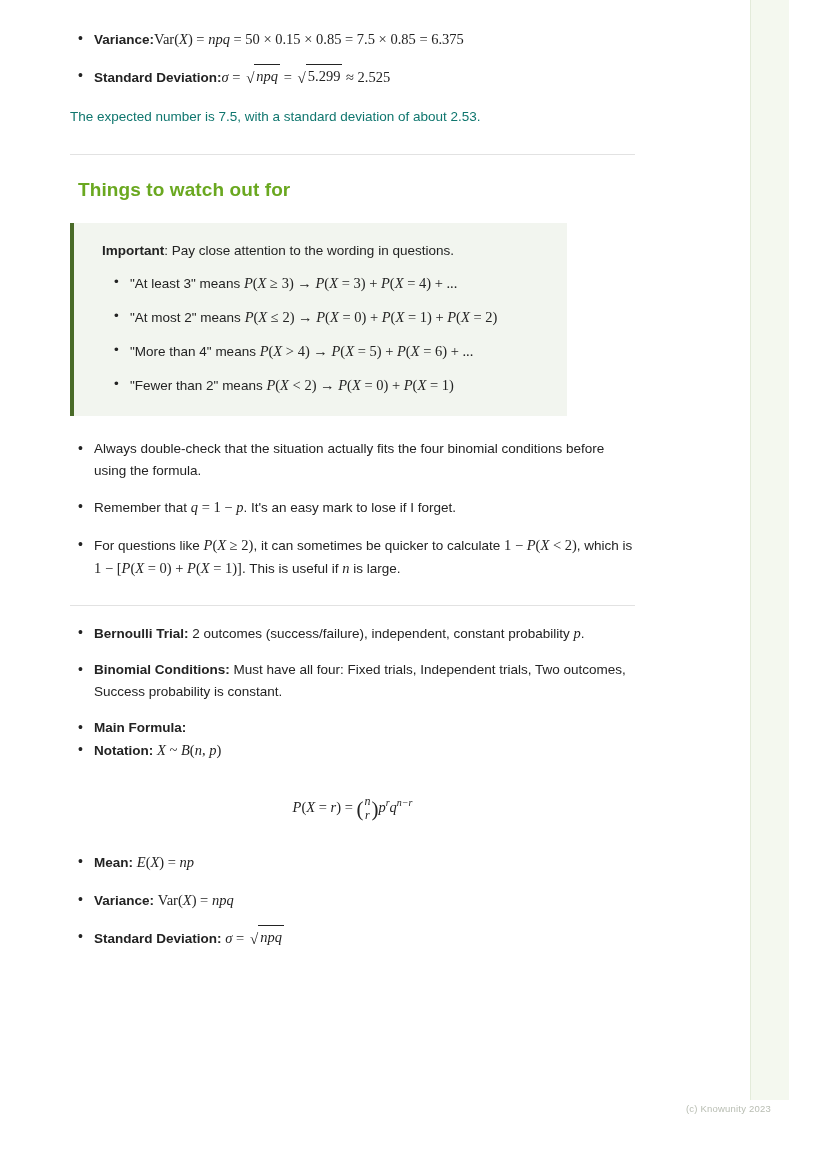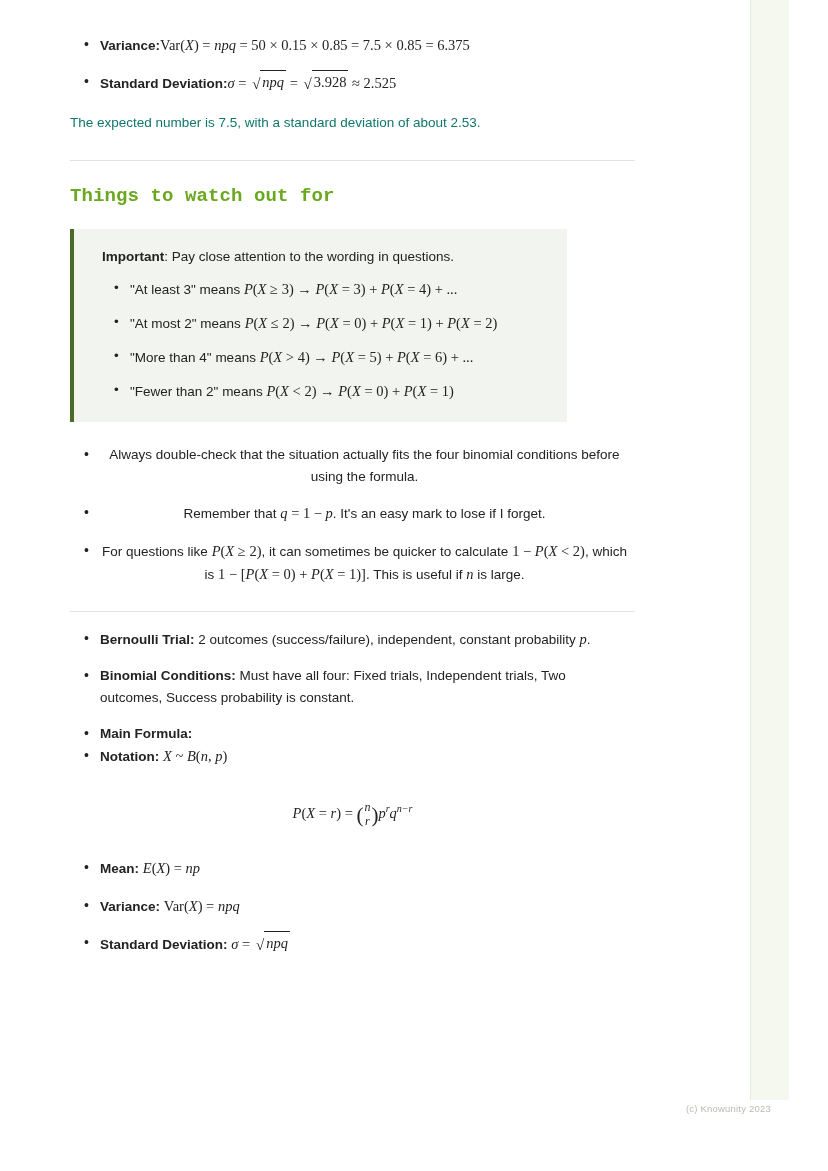--- a/index.html
+++ b/index.html
@@ -33,21 +33,21 @@
     border-left: 1px solid #e3ebda;
   }
   .content {
     position: absolute;
     left: 70px;
     top: 28px;
     width: 565px;
   }
   ul.bullets {
     list-style: none;
-    margin: 6px;
+    margin: 0;
     padding: 0;
   }
   ul.bullets > li {
     position: relative;
     padding-left: 24px;
     margin-bottom: 14px;
     font-size: 13.5px;
     line-height: 1.62;
     color: #232323;
   }
@@ -77,24 +77,23 @@
     color: #0f766e;
   }
   hr.sep {
     border: none;
     border-top: 1px solid #e2e2e2;
     margin: 26px 0 0 0;
   }
   h2.section {
     font-size: 19px;
     color: #6aa820;
-    margin: 24px 0 0 0;
+    margin: 24px 0 0 8px;
     font-weight: bold;
     letter-spacing: 0.1px;
-    font-family: Liberation Mono, monospace;
   }
   .callout {
     margin-top: 22px;
     background: #f2f5ef;
     border-left: 4px solid #4a6b28;
     padding: 18px 20px 20px 28px;
     box-sizing: border-box;
     width: 497px;
   }
   .callout-lead {
@@ -190,21 +189,21 @@
 
   <div class="right-strip"></div>
 
   <div class="content">
 
     <ul class="bullets">
       <li>
         <span class="bold">Variance:</span><span class="mathr">Var(<span class="mathi">X</span>) = <span class="mathi">npq</span> = 50 × 0.15 × 0.85 = 7.5 × 0.85 = 6.375</span>
       </li>
       <li>
-        <span class="bold">Standard Deviation:</span><span class="mathr"><span class="mathi">σ</span> = <span class="sqrt"><span class="radic">√</span><span class="rad-body mathi">npq</span></span> = <span class="sqrt"><span class="radic">√</span><span class="rad-body">3.928</span></span> ≈ 2.525</span>
+        <span class="bold">Standard Deviation:</span><span class="mathr"><span class="mathi">σ</span> = <span class="sqrt"><span class="radic">√</span><span class="rad-body mathi">npq</span></span> = <span class="sqrt"><span class="radic">√</span><span class="rad-body">5.299</span></span> ≈ 2.525</span>
       </li>
     </ul>
 
     <p class="paragraph">The expected number is 7.5, with a standard deviation of about 2.53.</p>
 
     <hr class="sep">
 
     <h2 class="section">Things to watch out for</h2>
 
     <div class="callout">
@@ -212,21 +211,21 @@
         <span class="bold">Important</span><span>: Pay close attention to the wording in questions.</span>
       </div>
       <ul>
         <li>"At least 3" means <span class="mathr"><span class="mathi">P</span>(<span class="mathi">X</span> ≥ 3) → <span class="mathi">P</span>(<span class="mathi">X</span> = 3) + <span class="mathi">P</span>(<span class="mathi">X</span> = 4) + ...</span></li>
         <li>"At most 2" means <span class="mathr"><span class="mathi">P</span>(<span class="mathi">X</span> ≤ 2) → <span class="mathi">P</span>(<span class="mathi">X</span> = 0) + <span class="mathi">P</span>(<span class="mathi">X</span> = 1) + <span class="mathi">P</span>(<span class="mathi">X</span> = 2)</span></li>
         <li>"More than 4" means <span class="mathr"><span class="mathi">P</span>(<span class="mathi">X</span> &gt; 4) → <span class="mathi">P</span>(<span class="mathi">X</span> = 5) + <span class="mathi">P</span>(<span class="mathi">X</span> = 6) + ...</span></li>
         <li>"Fewer than 2" means <span class="mathr"><span class="mathi">P</span>(<span class="mathi">X</span> &lt; 2) → <span class="mathi">P</span>(<span class="mathi">X</span> = 0) + <span class="mathi">P</span>(<span class="mathi">X</span> = 1)</span></li>
       </ul>
     </div>
 
-    <ul class="bullets" style="margin-top:22px;text-align:center;">
+    <ul class="bullets" style="margin-top:22px;">
       <li>Always double-check that the situation actually fits the four binomial conditions before using the formula.</li>
       <li>Remember that <span class="mathr"><span class="mathi">q</span> = 1 − <span class="mathi">p</span></span>. It's an easy mark to lose if I forget.</li>
       <li>For questions like <span class="mathr"><span class="mathi">P</span>(<span class="mathi">X</span> ≥ 2)</span>, it can sometimes be quicker to calculate <span class="mathr">1 − <span class="mathi">P</span>(<span class="mathi">X</span> &lt; 2)</span>, which is <span class="mathr">1 − [<span class="mathi">P</span>(<span class="mathi">X</span> = 0) + <span class="mathi">P</span>(<span class="mathi">X</span> = 1)]</span>. This is useful if <span class="mathi">n</span> is large.</li>
     </ul>
 
     <hr class="sep" style="margin-top:24px;">
 
 
     <ul class="bullets exam-list" style="margin-top:16px;">
       <li>

